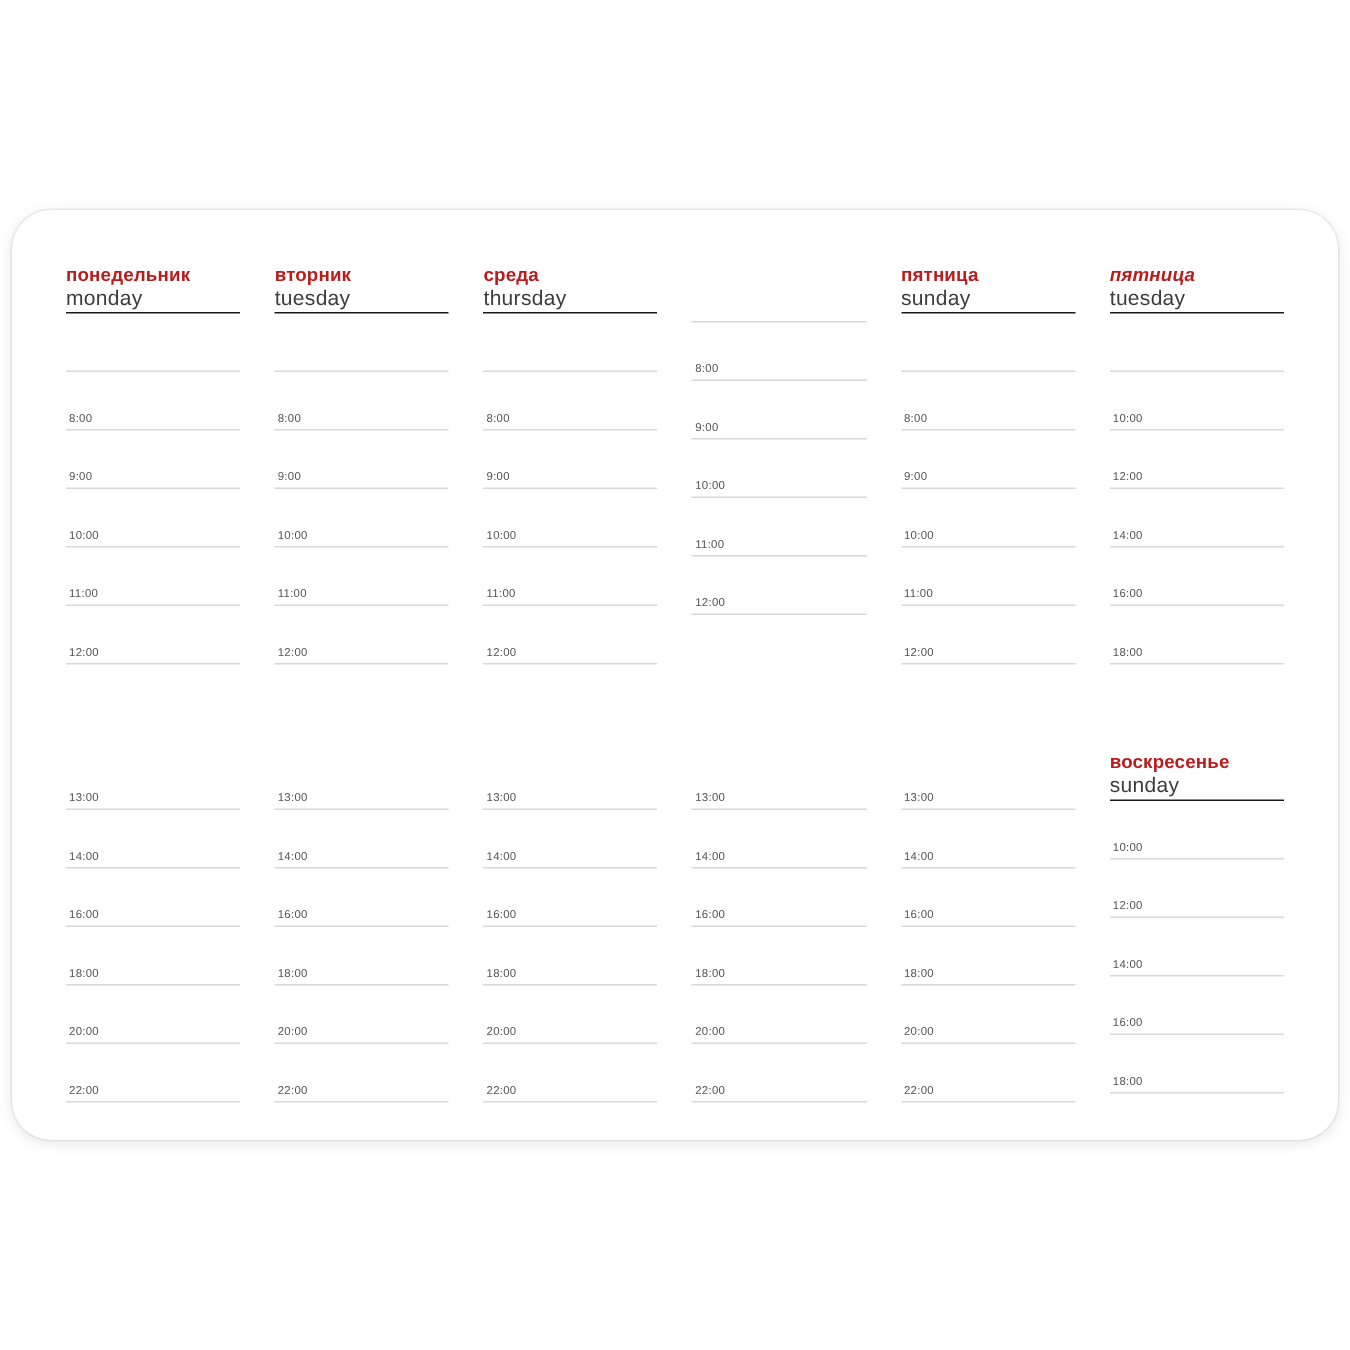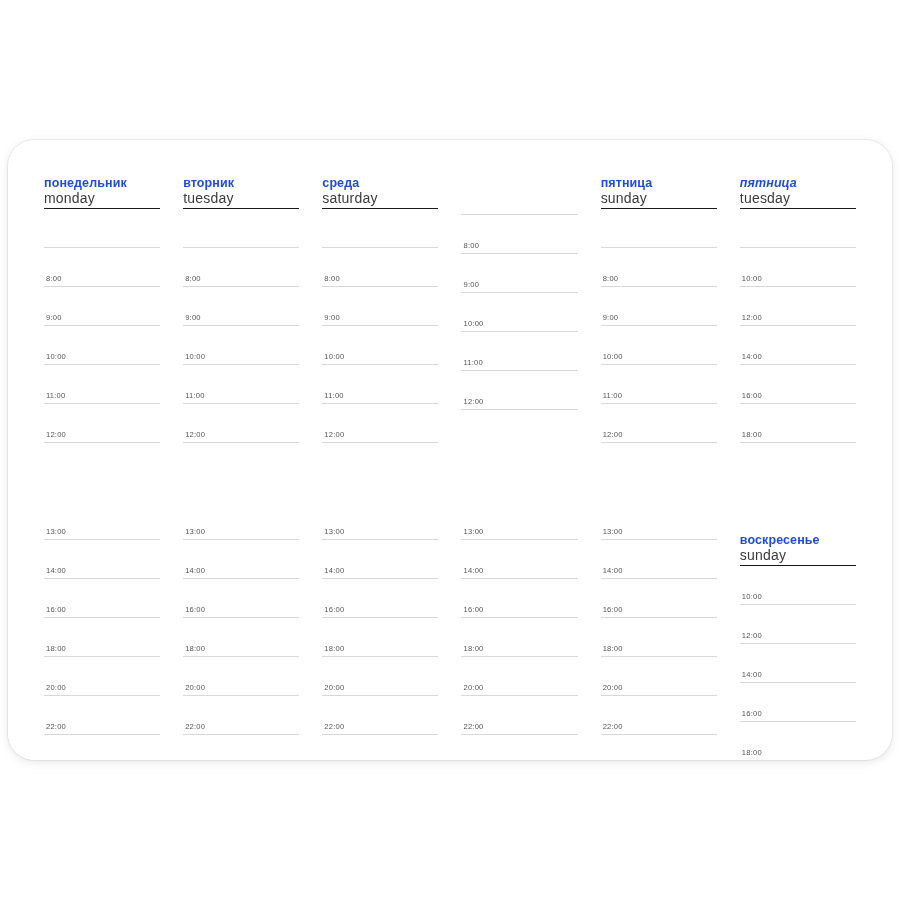--- a/index.html
+++ b/index.html
@@ -54,21 +54,21 @@
     position: relative;
   }
 
   .day-head {
     border-bottom: 1.2px solid #1a1a1a;
     padding-bottom: 3px;
     margin-bottom: 0;
   }
 
   .day-name-ru {
-    color: #1d4ed8;
+    color: #b91c1c;
     font-weight: bold;
     font-size: 12.5px;
     line-height: 15px;
     letter-spacing: 0.1px;
     white-space: nowrap;
   }
   .day-name-ru.italic {
     font-style: italic;
   }
   .day-name-en {
@@ -100,21 +100,20 @@
 
   
   .gap-block {
     height: 58px;
   }
 
   
   .sunday-head {
     border-bottom: 1.2px solid #1a1a1a;
     padding-bottom: 3px;
-    margin-top: 32px;
   }
 
   .col-inner-lower {
     margin-top: 0;
   }
 </style>
 </head>
 <body>
 
 <div id="page">
@@ -170,21 +169,21 @@
               </div>
             <div class="slot">
                 <span class="slot-time">12:00</span>
               </div>
           </div>
         </div>
 
         <div class="day-col">
           <div class="day-head">
             <div class="day-name-ru">среда</div>
-            <div class="day-name-en">saturday</div>
+            <div class="day-name-en">thursday</div>
           </div>
           <div class="slots">
             <div class="slot"></div>
             <div class="slot">
                 <span class="slot-time">8:00</span>
               </div>
             <div class="slot">
                 <span class="slot-time">9:00</span>
               </div>
             <div class="slot">

